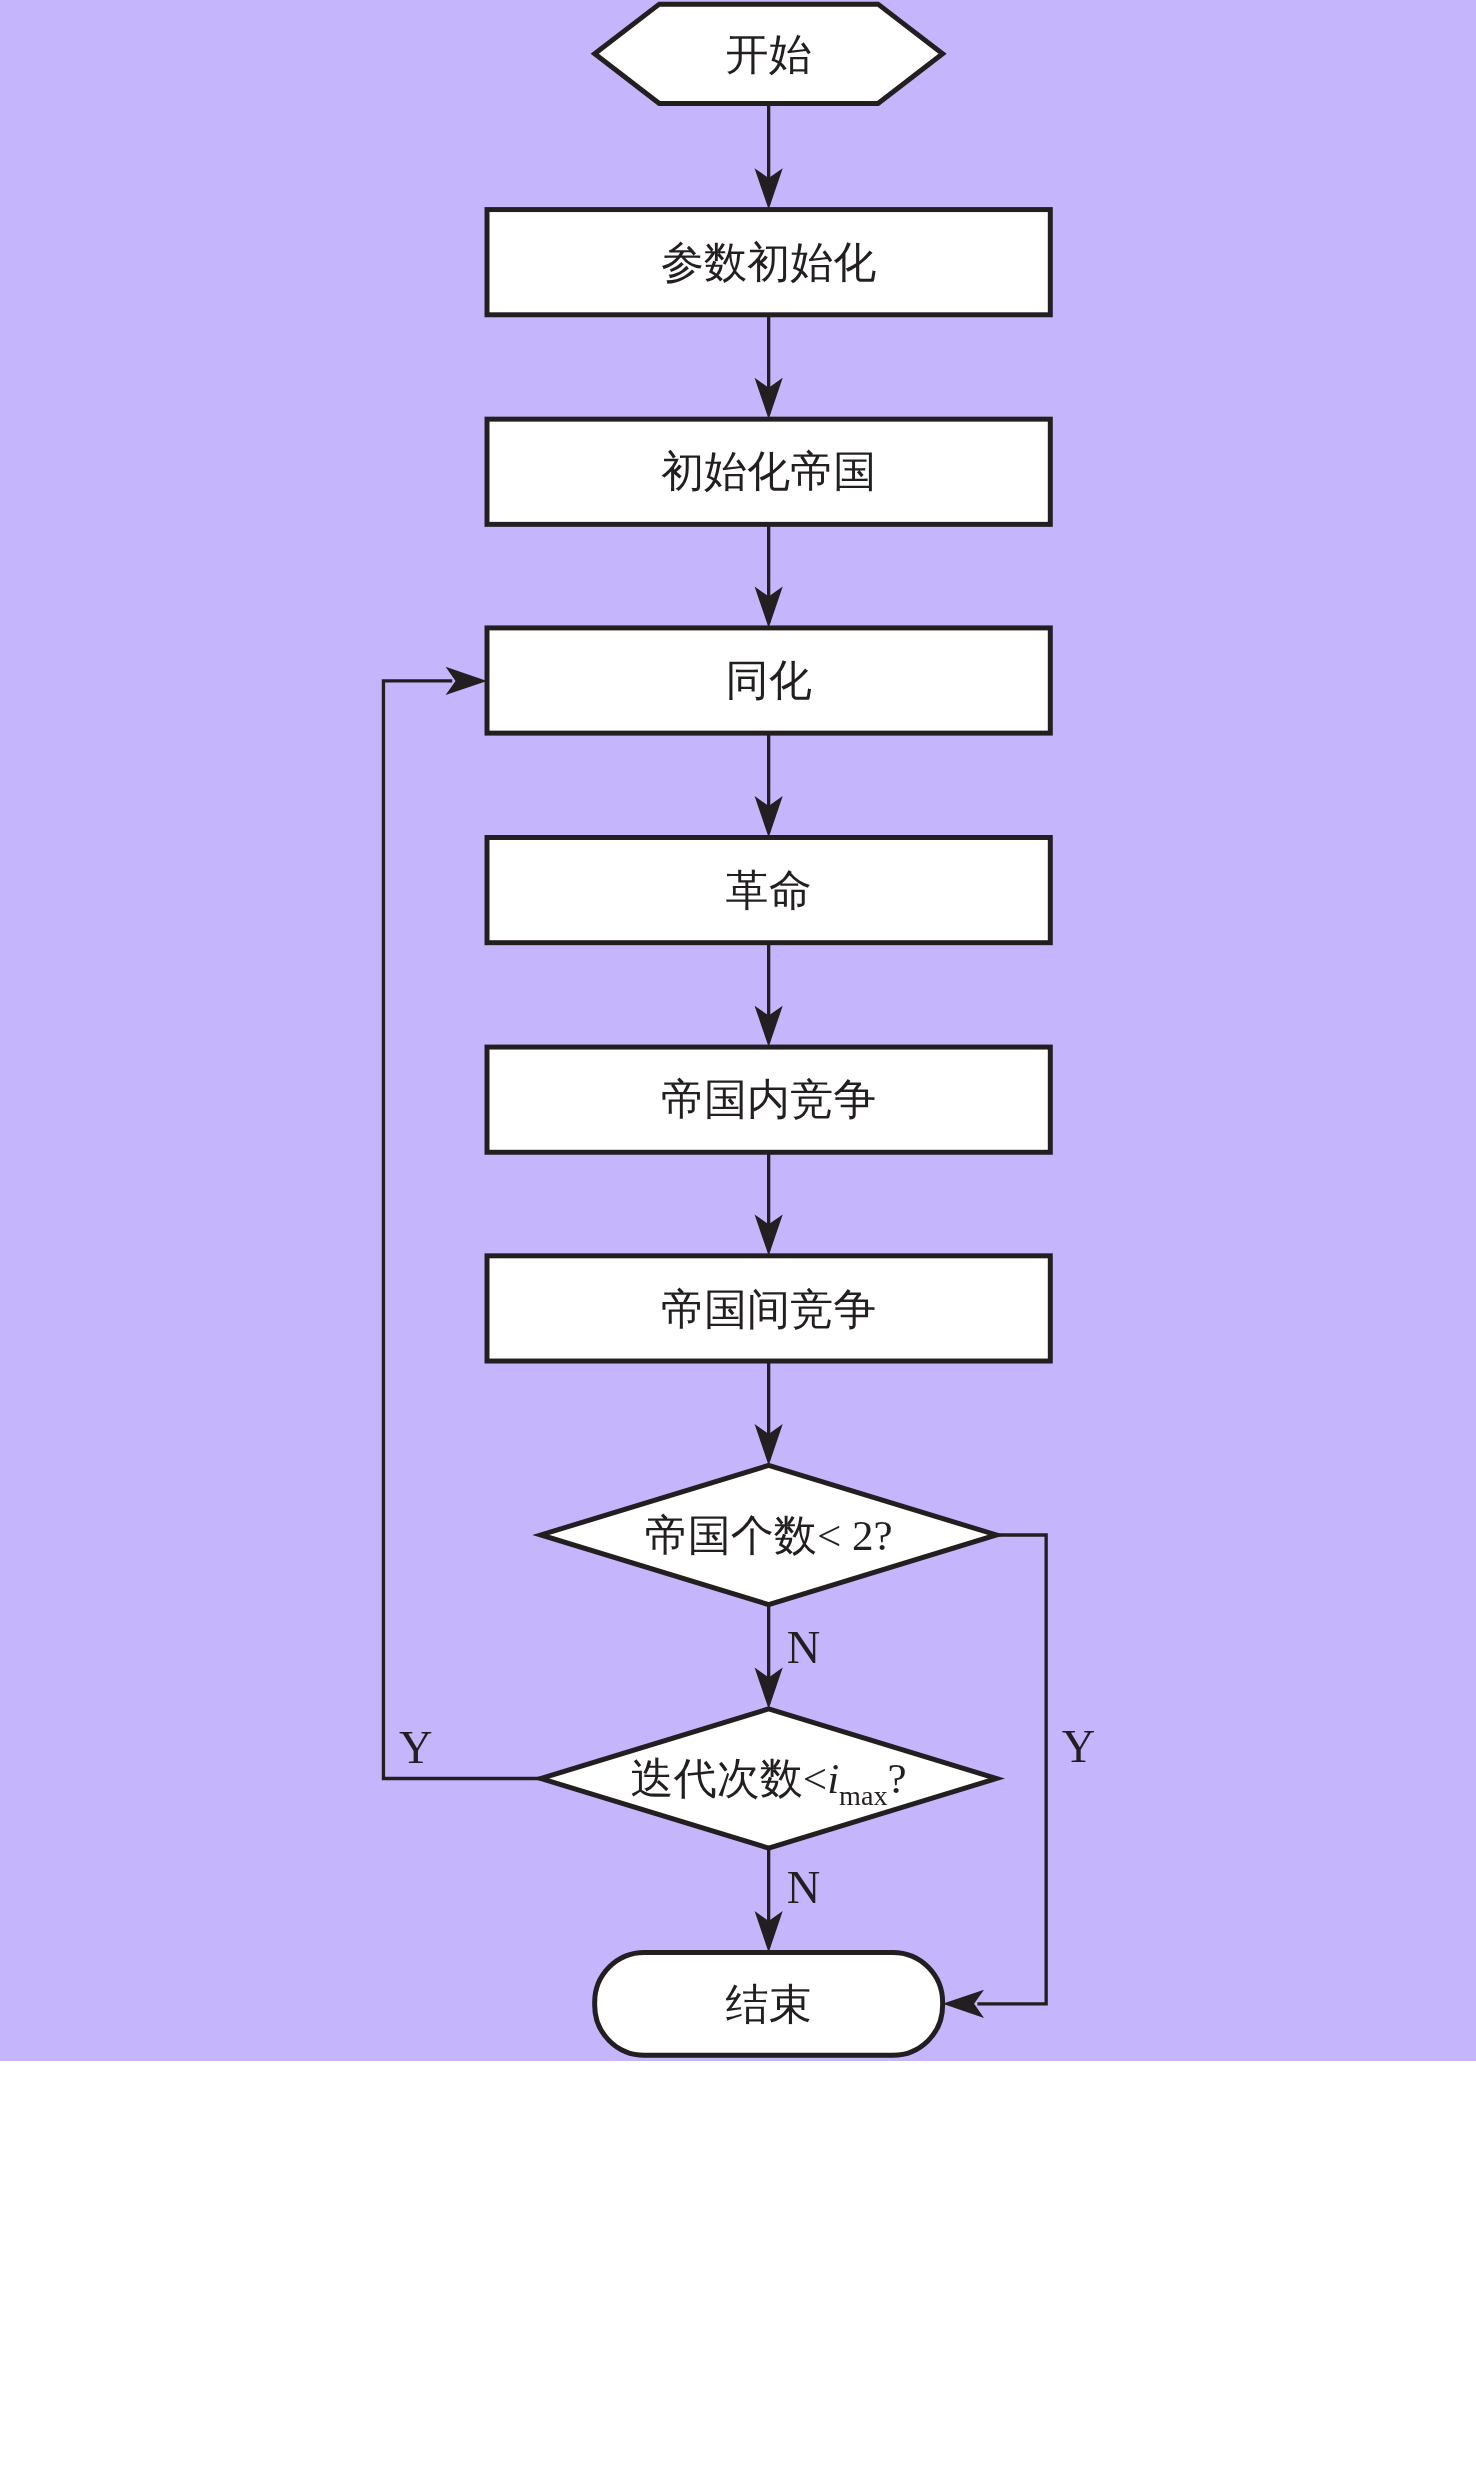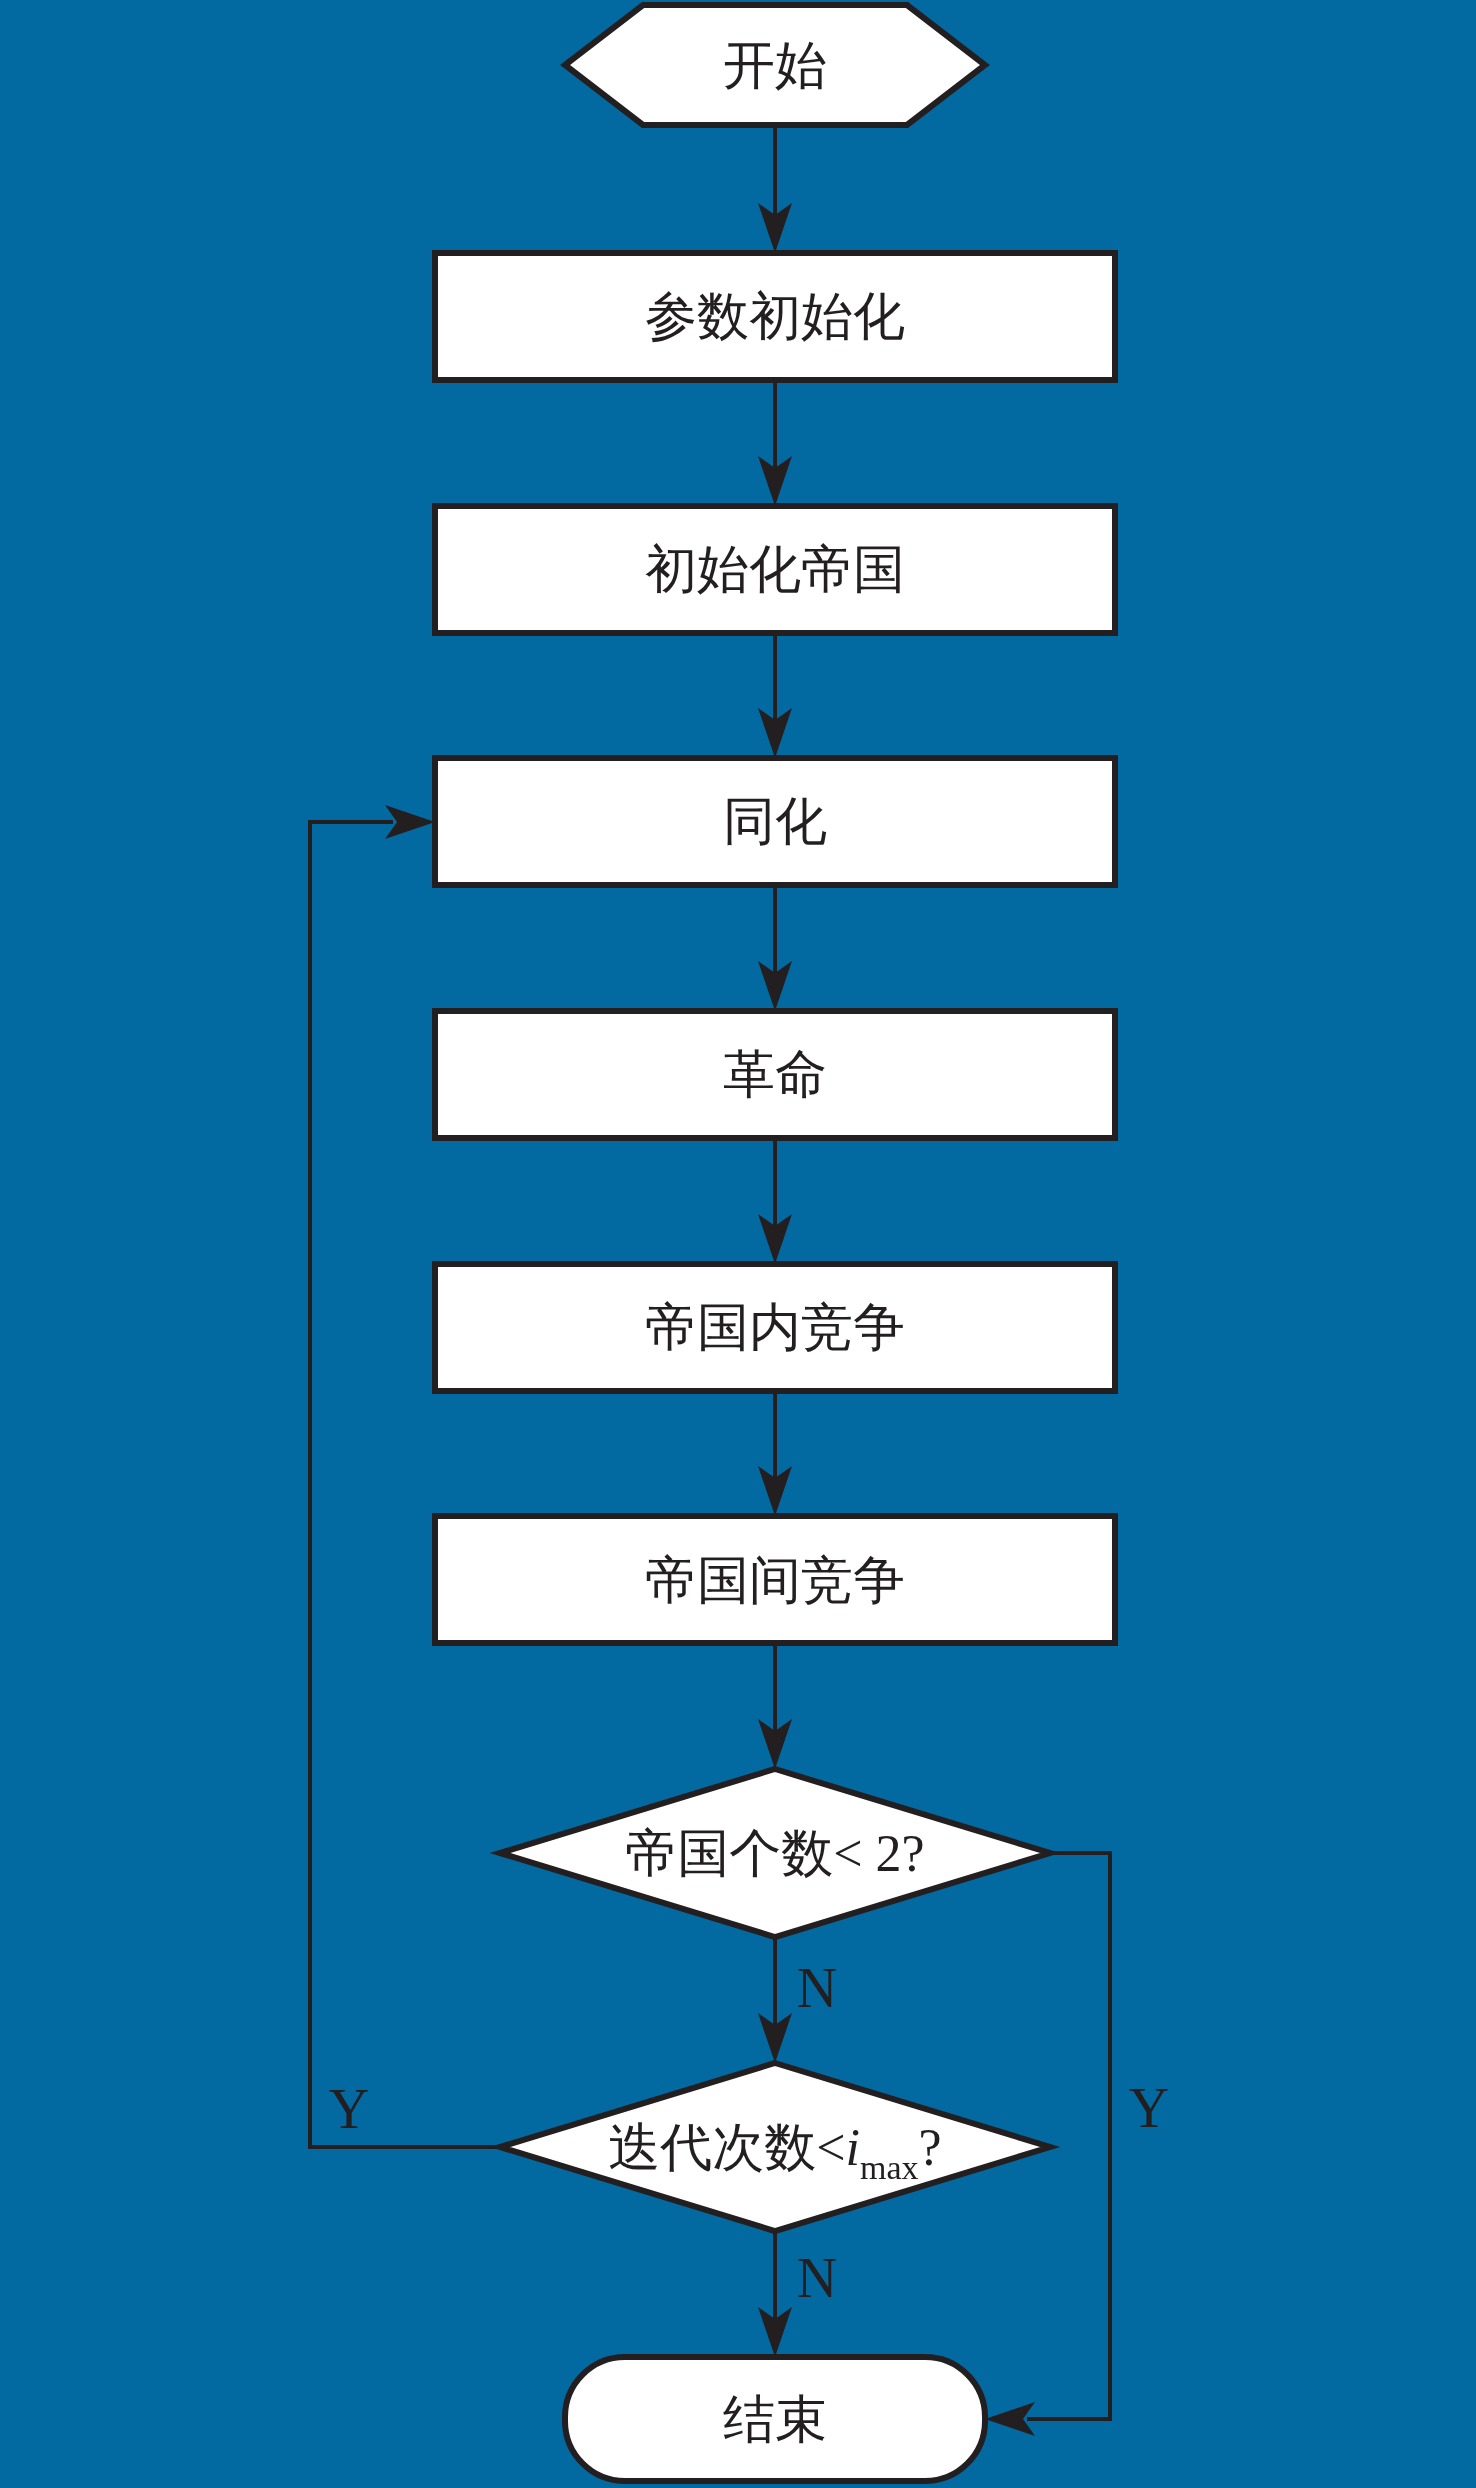--- a/index.html
+++ b/index.html
@@ -3,22 +3,22 @@
 <meta charset="utf-8">
 <style>
   html, body {
     margin: 0;
     padding: 0;
     background: #ffffff;
   }
   .canvas {
     position: relative;
     width: 1476px;
-    height: 2488px;
-    background: #0369a1;
+    height: 2061px;
+    background: #c4b5fd;
     font-family: "Liberation Serif", "DejaVu Serif", serif;
   }
   svg { display: block; width: 100%; height: 100%; }
 
   .shape {
     fill: #ffffff;
     stroke: #231f20;
     stroke-width: 6;
   }
   .connector {

